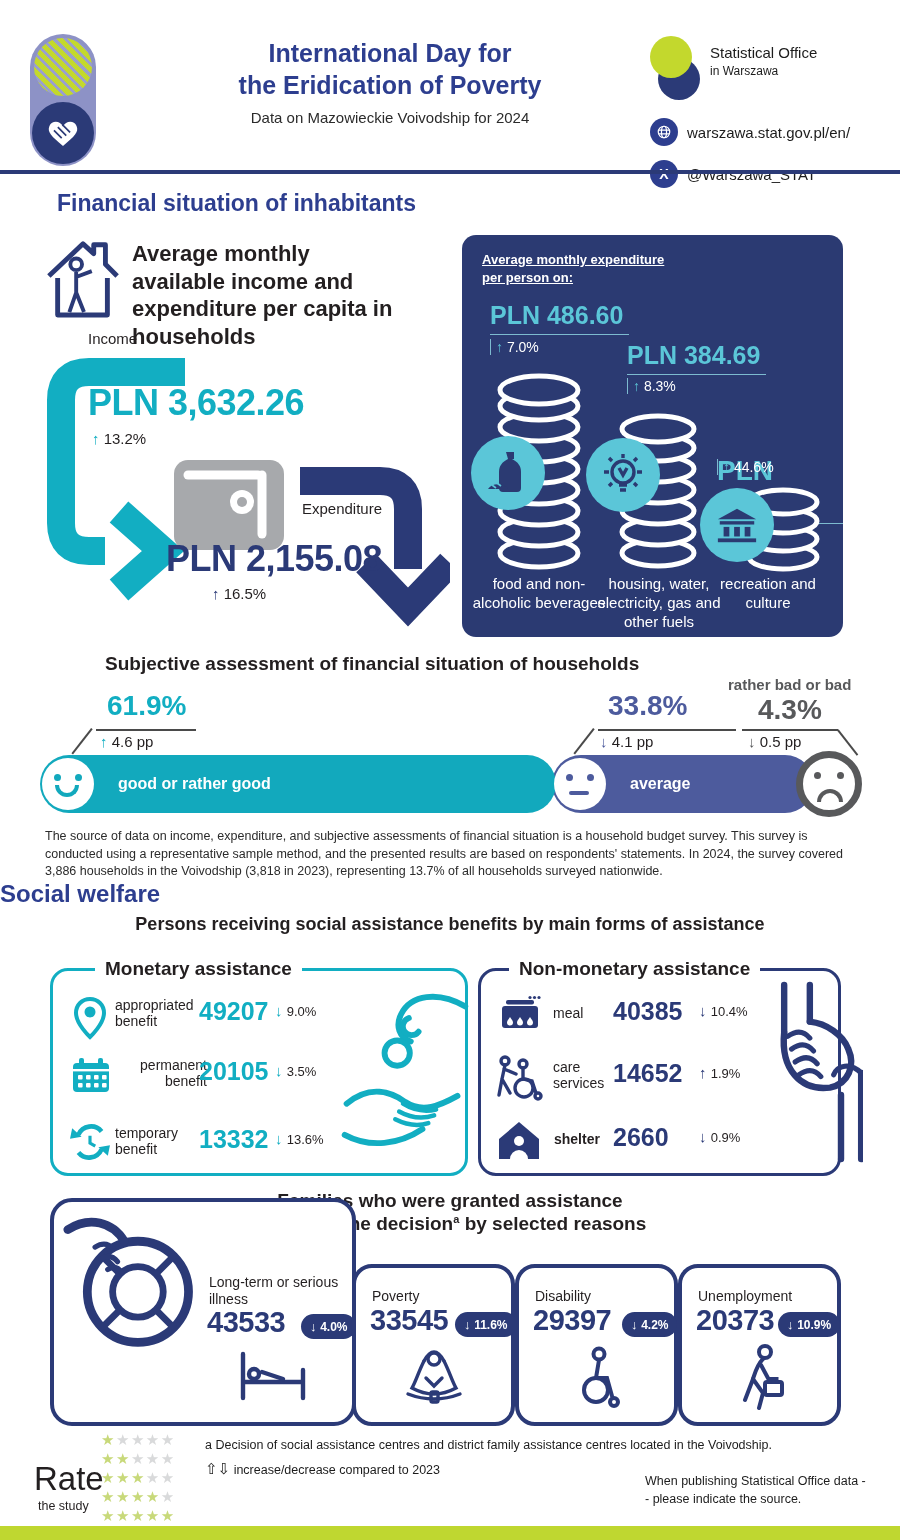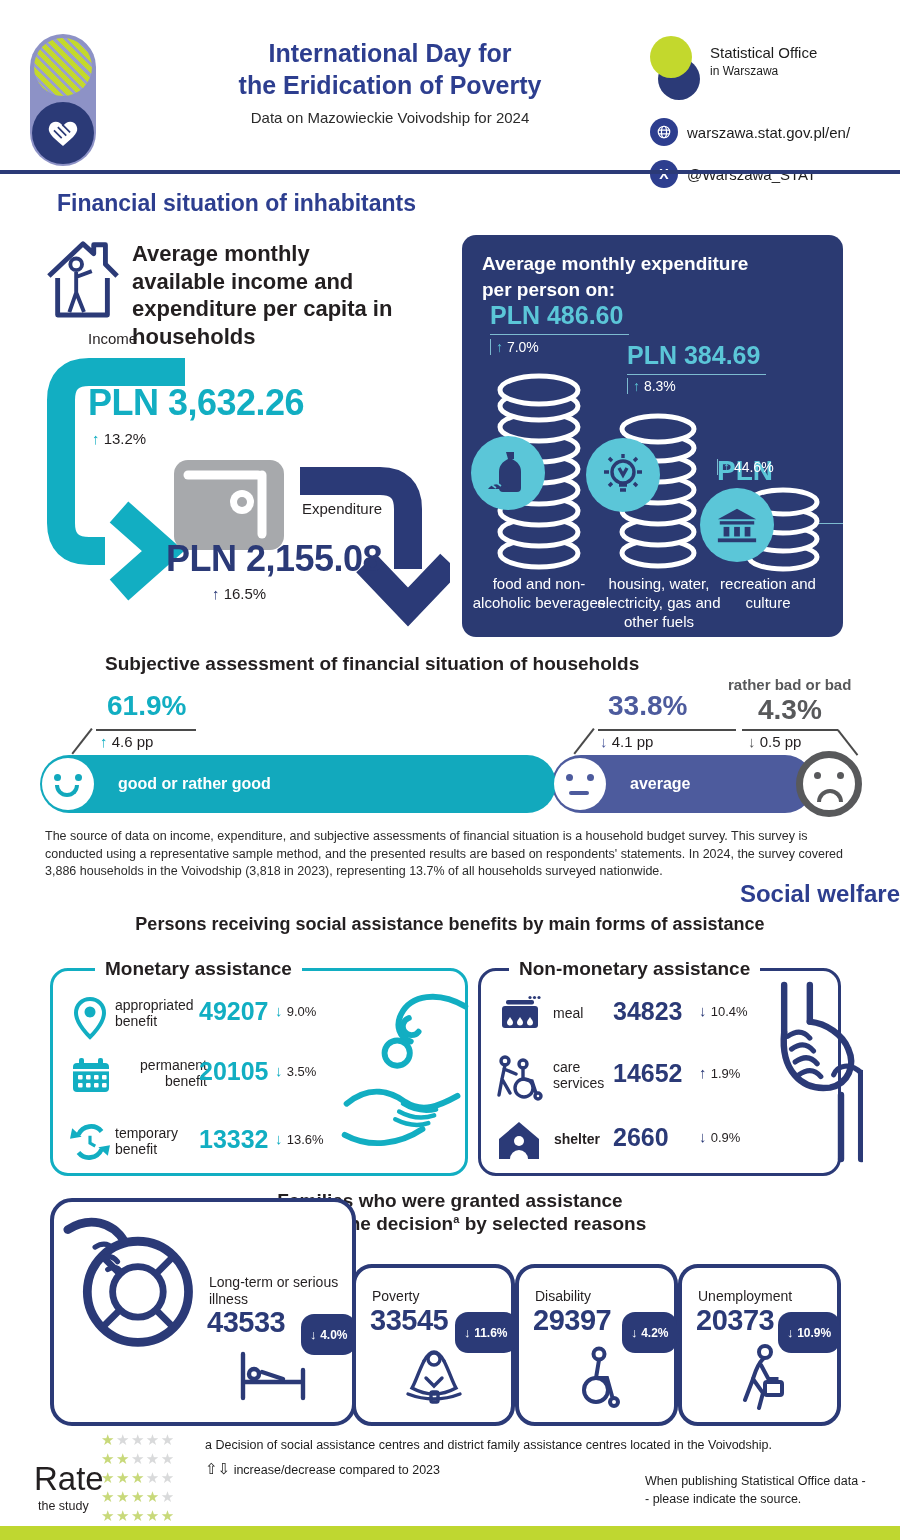--- a/index.html
+++ b/index.html
@@ -31,21 +31,21 @@
   .fin-title{left:57px;top:190px;font-size:23px;font-weight:bold;color:#2d3e8f;}
   .fin-heading{left:132px;top:240px;width:268px;font-size:22px;font-weight:bold;line-height:1.25;color:#231f20;}
   .small-label{font-size:15px;color:#231f20;}
   .income-val{left:88px;top:382px;font-size:36px;font-weight:bold;color:#12aec2;letter-spacing:-.5px;}
   .exp-val{left:166px;top:538px;font-size:36px;font-weight:bold;color:#2b3a77;letter-spacing:-.5px;}
   .chg{font-size:15px;color:#231f20;}
   .chg .ar{font-weight:bold;}
   .ar-teal{color:#12aec2;} .ar-navy{color:#2b3a77;}
   
   .panel{left:462px;top:235px;width:381px;height:402px;background:#2b3a72;border-radius:14px;}
-  .panel-h{position:absolute;left:20px;top:16px;width:330px;font-size:19px;font-weight:bold;color:#fff;line-height:1.35;}
+  .panel-h{position:absolute;left:20px;top:16px;width:330px;font-size:13px;font-weight:bold;color:#fff;line-height:1.35;text-decoration:underline;}
   .p-val{position:absolute;font-size:25px;font-weight:bold;color:#5bc6d8;
     border-bottom:1.5px solid rgba(140,210,225,.85);padding:0 6px 4px 0;}
   .p-chg{position:absolute;font-size:14px;color:#fff;border-left:1.5px solid rgba(140,210,225,.85);padding-left:5px;}
   .p-chg .ar{color:#5bc6d8;font-weight:bold;}
   .p-circle{position:absolute;width:74px;height:74px;border-radius:50%;background:#5bc6d8;
     display:flex;align-items:center;justify-content:center;}
   .p-label{position:absolute;font-size:15px;color:#fff;text-align:center;line-height:1.25;}
   
   .assess-h{left:105px;top:653px;font-size:19px;font-weight:bold;color:#231f20;}
   .big-pct{font-weight:bold;font-size:28px;}
@@ -59,38 +59,38 @@
   .eye{position:absolute;top:16px;width:7px;height:7px;border-radius:50%;}
   .eye.l{left:12px;} .eye.r{right:12px;}
   .mouth-smile{position:absolute;left:13px;top:27px;width:24px;height:12px;border:4px solid #12a9bd;
     border-top:none;border-radius:0 0 24px 24px;box-sizing:border-box;}
   .mouth-flat{position:absolute;left:15px;top:33px;width:20px;height:4px;background:#4d5b9d;border-radius:2px;}
   .mouth-frown{position:absolute;left:14px;top:31px;width:26px;height:13px;border:4px solid #58595b;
     border-bottom:none;border-radius:26px 26px 0 0;box-sizing:border-box;}
   .face-sad{left:796px;top:751px;width:52px;height:52px;border:7px solid #58595b;background:#fff;border-radius:50%;}
   .source-note{left:45px;top:828px;width:818px;font-size:12.5px;line-height:1.4;color:#2b2b2b;}
   
-  .sw-title{left:0;top:880px;width:900px;text-align:right;font-size:24px;font-weight:bold;color:#2d3e8f;}
+  .sw-title{left:0;top:880px;width:900px;text-align:left;font-size:24px;font-weight:bold;color:#2d3e8f;}
   .sw-sub{left:0;top:914px;width:900px;text-align:center;font-size:18px;font-weight:bold;color:#231f20;}
   .box{position:absolute;border-radius:18px;}
   .box-title{position:absolute;top:-13px;background:#fff;padding:0 10px;font-size:19px;font-weight:bold;color:#231f20;white-space:nowrap;}
   .mon-box{left:50px;top:968px;width:412px;height:202px;border:3px solid #12aec2;}
   .nm-box{left:478px;top:968px;width:357px;height:202px;border:3px solid #2b3a77;}
   .row-label{position:absolute;font-size:14px;line-height:1.15;color:#231f20;}
   .row-val{position:absolute;font-size:25px;font-weight:bold;}
   .val-teal{color:#12aec2;} .val-navy{color:#2b3a77;}
   .row-chg{position:absolute;font-size:13px;color:#231f20;}
   .row-chg .ar{font-weight:bold;font-size:15px;}
   
   .fam-h{left:0;width:900px;text-align:center;font-size:19px;font-weight:bold;color:#231f20;}
   .fam-box{position:absolute;border:4px solid #2b3a77;border-radius:22px;background:#fff;}
   .fam-label{position:absolute;font-size:14px;line-height:1.2;color:#231f20;}
   .fam-val{position:absolute;font-size:29px;font-weight:bold;color:#2b3a77;letter-spacing:-.5px;}
   .badge{position:absolute;height:25px;line-height:25px;background:#2b3a77;color:#fff;border-radius:13px;
-    padding:8px 9px;font-size:12px;font-weight:bold;white-space:nowrap;}
+    padding:0 9px;font-size:12px;font-weight:bold;white-space:nowrap;}
   .badge .ar{font-size:13px;}
   
   .stars{left:101px;top:1430px;line-height:19px;font-size:15px;letter-spacing:1.5px;}
   .star-on::before{content:"★";color:#c8d97a;}
   .star-off::before{content:"★";color:#d9dadb;}
   .rate{left:34px;top:1460px;font-size:33px;color:#231f20;}
   .rate-sub{left:38px;top:1499px;font-size:12.5px;color:#231f20;}
   .footnote{left:205px;top:1438px;font-size:12.5px;color:#1c1c1c;}
   .footnote2{left:205px;top:1460px;font-size:12.5px;color:#1c1c1c;}
   .outline-ar{font-size:15px;color:#1c1c1c;}
@@ -406,21 +406,21 @@
       <circle cx="31" cy="3.5" r="1.6" fill="#2b3a77"></circle>
         <circle cx="35.5" cy="3.5" r="1.6" fill="#2b3a77"></circle>
         <circle cx="40" cy="3.5" r="1.6" fill="#2b3a77"></circle>
       <g fill="#fff">
         <path d="M11 23 c2 3 3 4 3 5.6 a3 3 0 1 1 -6 0 c0 -1.6 1 -2.6 3 -5.6 z"></path>
         <path d="M21 23 c2 3 3 4 3 5.6 a3 3 0 1 1 -6 0 c0 -1.6 1 -2.6 3 -5.6 z"></path>
         <path d="M31 23 c2 3 3 4 3 5.6 a3 3 0 1 1 -6 0 c0 -1.6 1 -2.6 3 -5.6 z"></path>
       </g>
     </svg>
     <div class="row-label" style="left:72px;top:34px;width:80px;">meal</div>
-    <div class="row-val val-navy" style="left:132px;top:26px;">34823</div>
+    <div class="row-val val-navy" style="left:132px;top:26px;">40385</div>
     <div class="row-chg" style="left:218px;top:31px;">
       <span class="ar ar-navy">↓ </span>
       <span>10.4%</span>
     </div>
 
     <svg style="position:absolute;left:14px;top:84px;" width="50" height="46" viewBox="0 0 50 46">
       <g stroke="#2b3a77" stroke-width="3.4" fill="none" stroke-linecap="round">
         <circle cx="10" cy="6" r="4"></circle>
         <path d="M10 10 L7 24 M7 24 L4 40 M7 24 L15 38 M9 14 L21 19"></path>
         <circle cx="28" cy="9" r="4"></circle>

